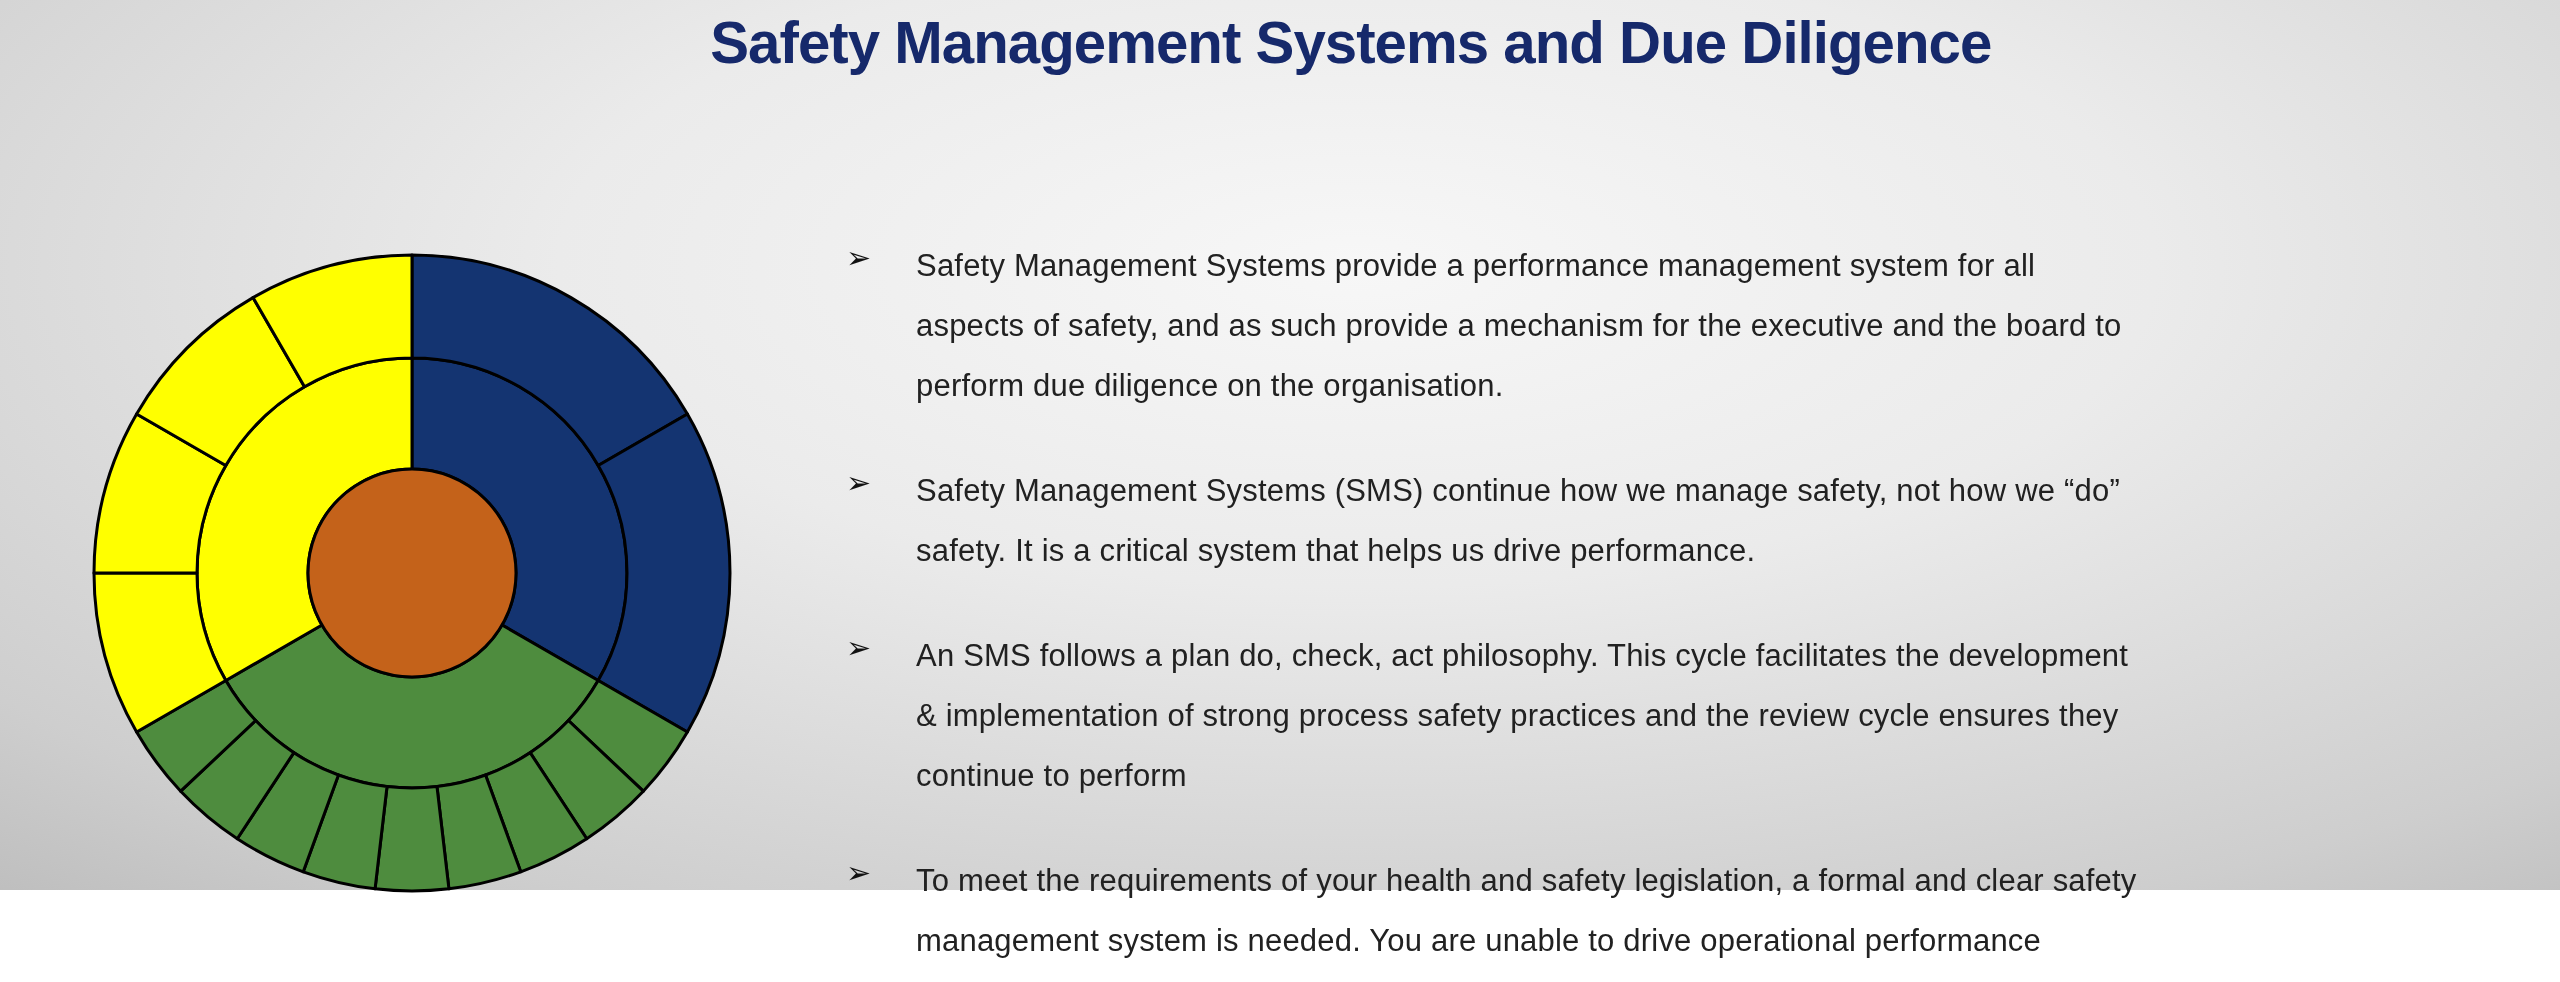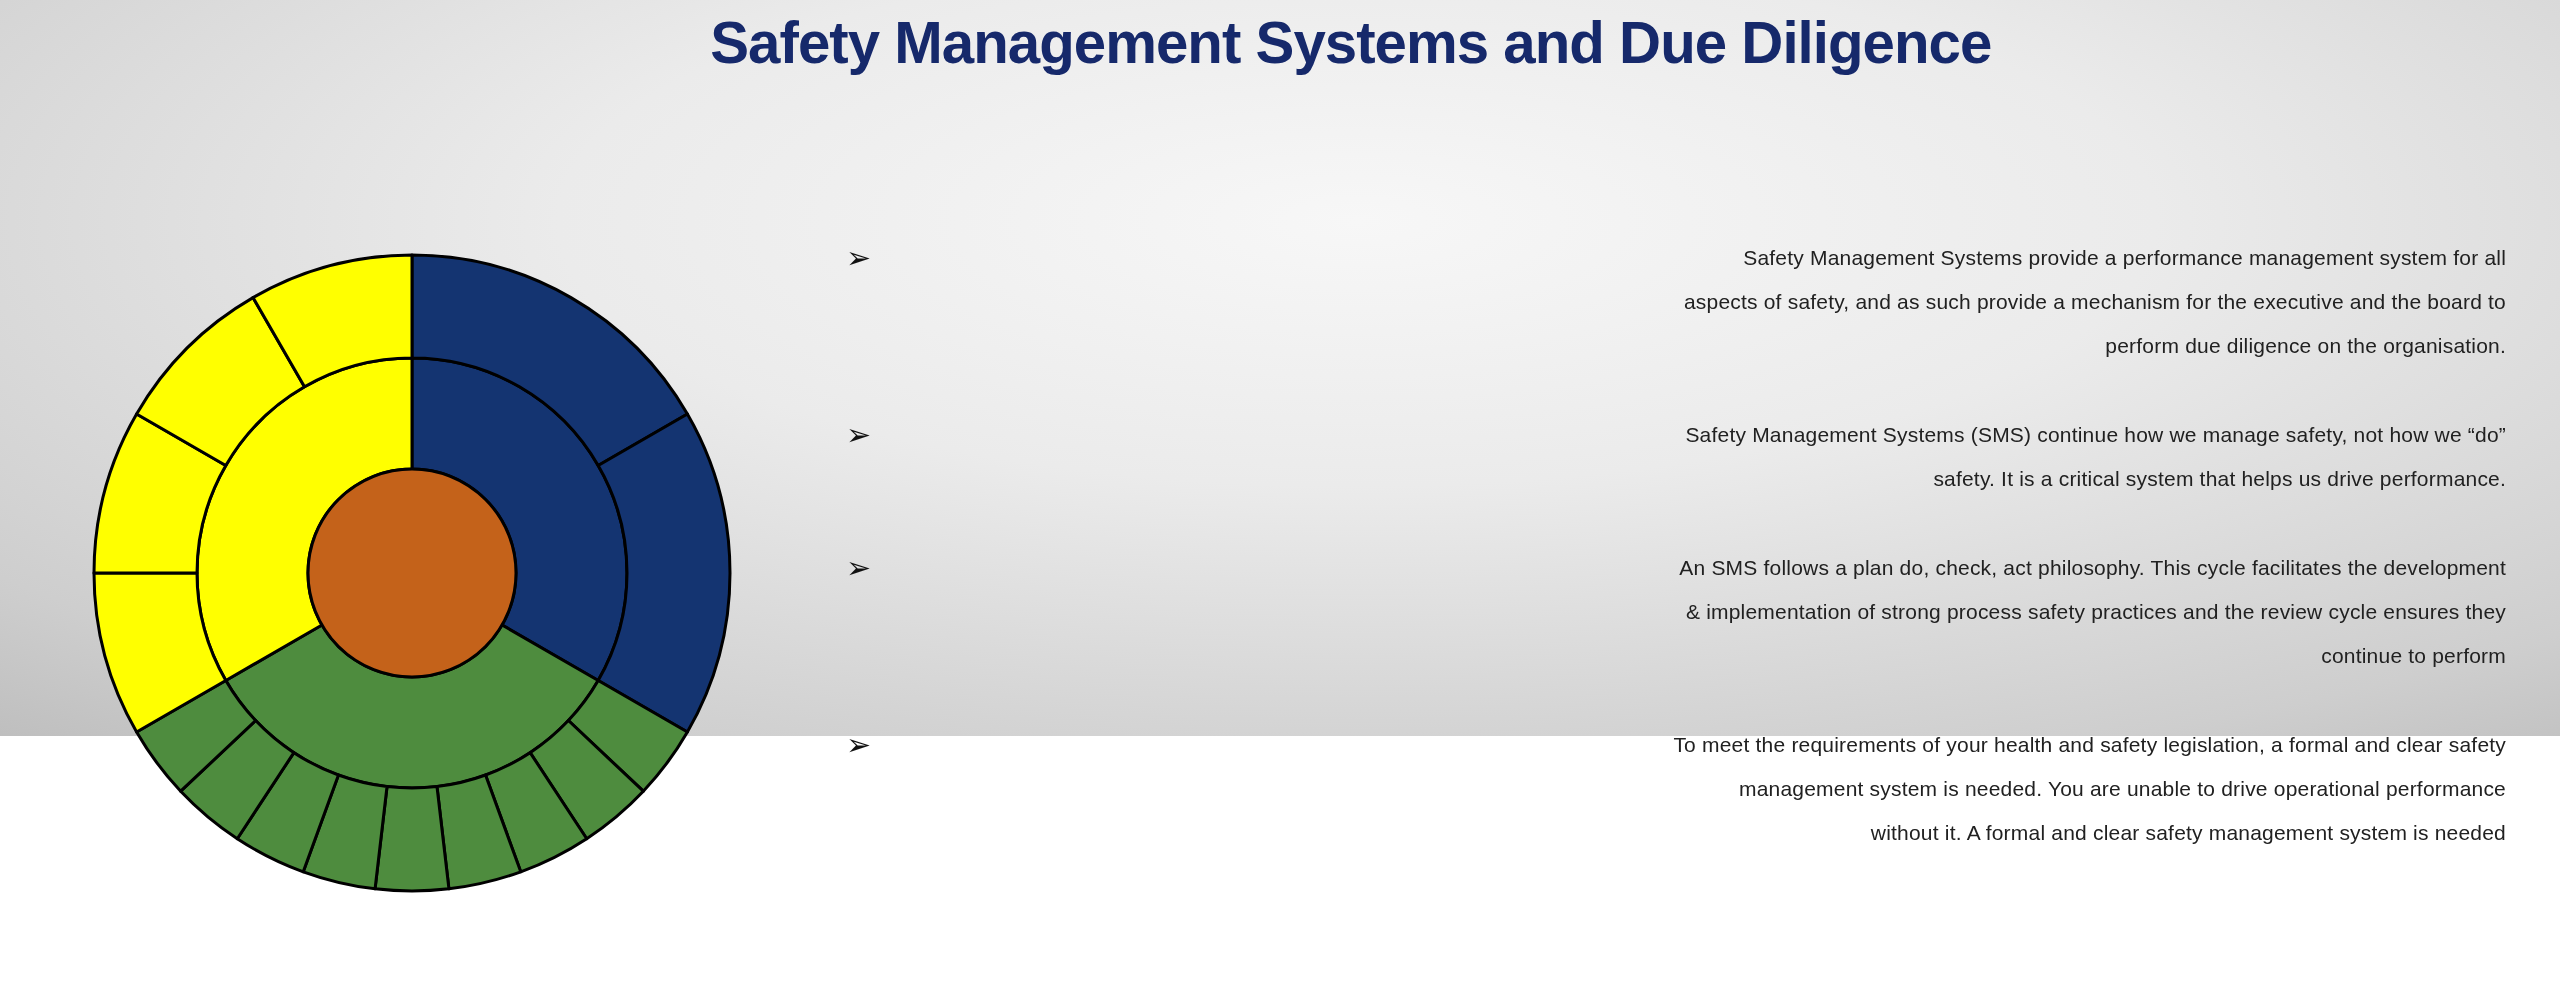--- a/index.html
+++ b/index.html
@@ -6,21 +6,21 @@
     margin: 0;
     padding: 0;
     width: 2560px;
     height: 982px;
     overflow: hidden;
     font-family: "Liberation Sans", sans-serif;
   }
   .slide {
     position: relative;
     width: 2560px;
-    height: 736px;
+    height: 890px;
     background: radial-gradient(ellipse 130% 150% at 53% 30%,
       #f7f7f7 0%, #ebebeb 24%, #cecece 52%, #a6a6a6 78%, #868686 100%);
   }
   .title {
     position: absolute;
     top: 8px;
     left: 0;
     width: 100%;
     box-sizing: border-box;
     padding-left: 146px;
@@ -51,26 +51,25 @@
     margin-bottom: 45px;
   }
   .bullet-marker {
     flex: 0 0 70px;
     font-size: 30px;
     line-height: 44px;
     color: #111111;
   }
   .bullet-text {
     flex: 1 1 auto;
-    font-size: 21px;
-    line-height: 44px;
+    font-size: 31px;
+    line-height: 60px;
     letter-spacing: 0.2px;
     color: #212121;
     white-space: pre-line;
-    text-align: right;
   }
 </style>
 </head>
 <body>
 
 <div class="slide">
 
   <h1 class="title">Safety Management Systems and Due Diligence</h1>
 
   <svg id="wheel" class="wheel-svg" viewBox="0 0 660 660">

